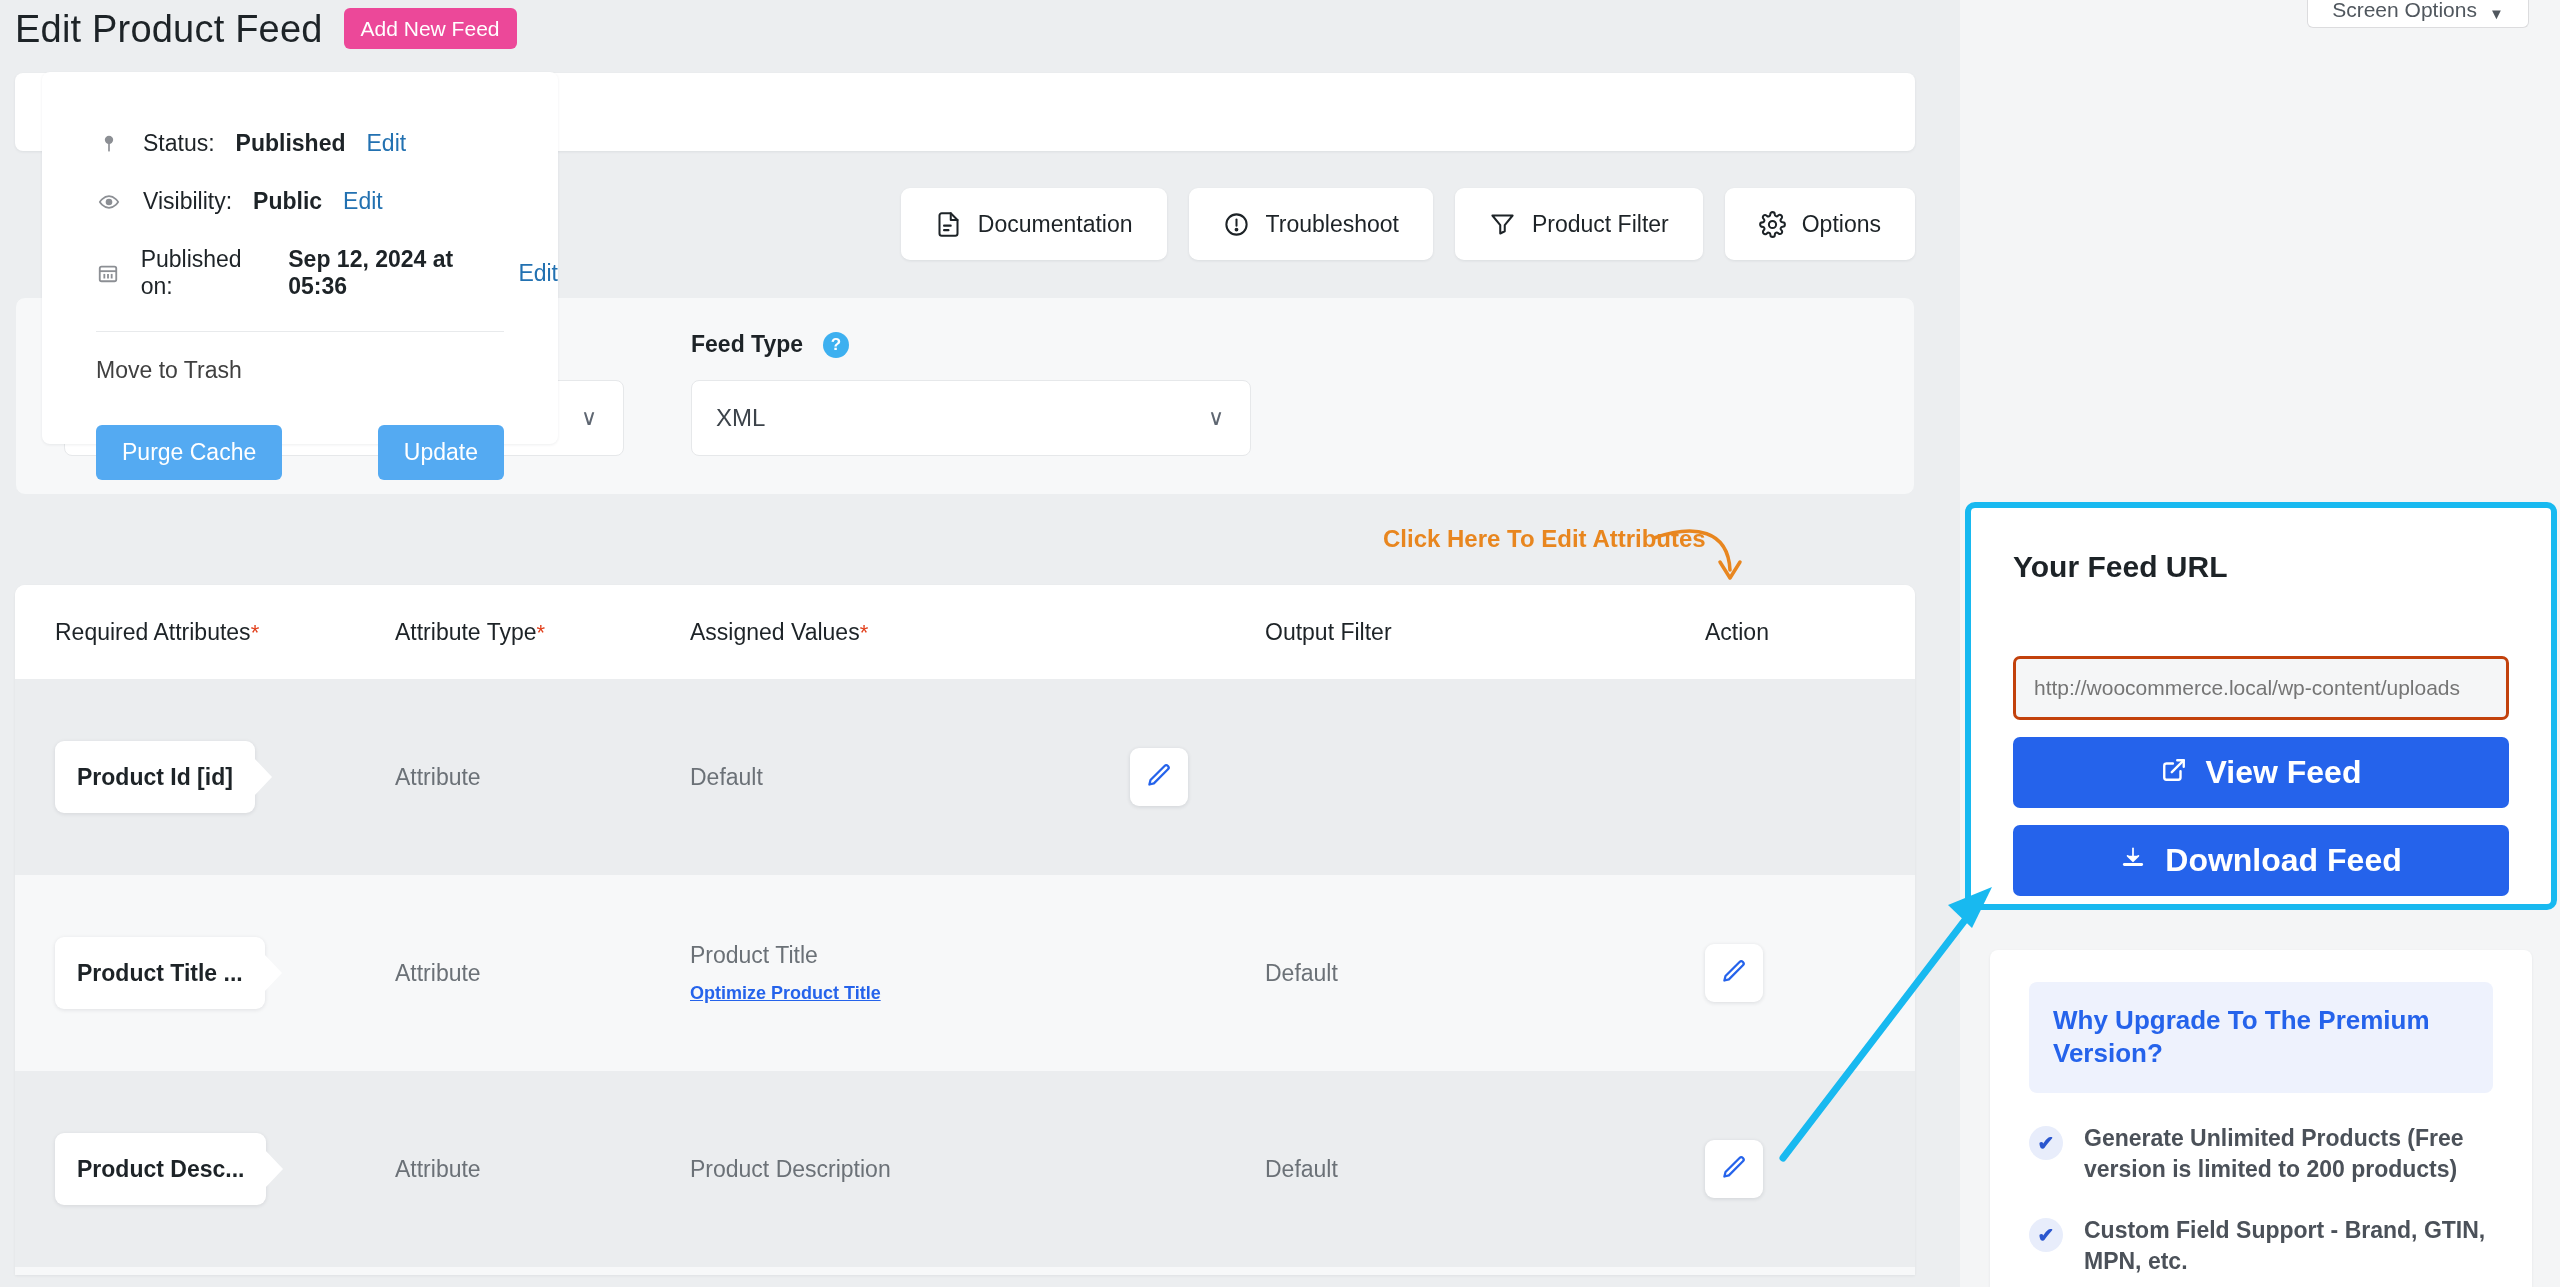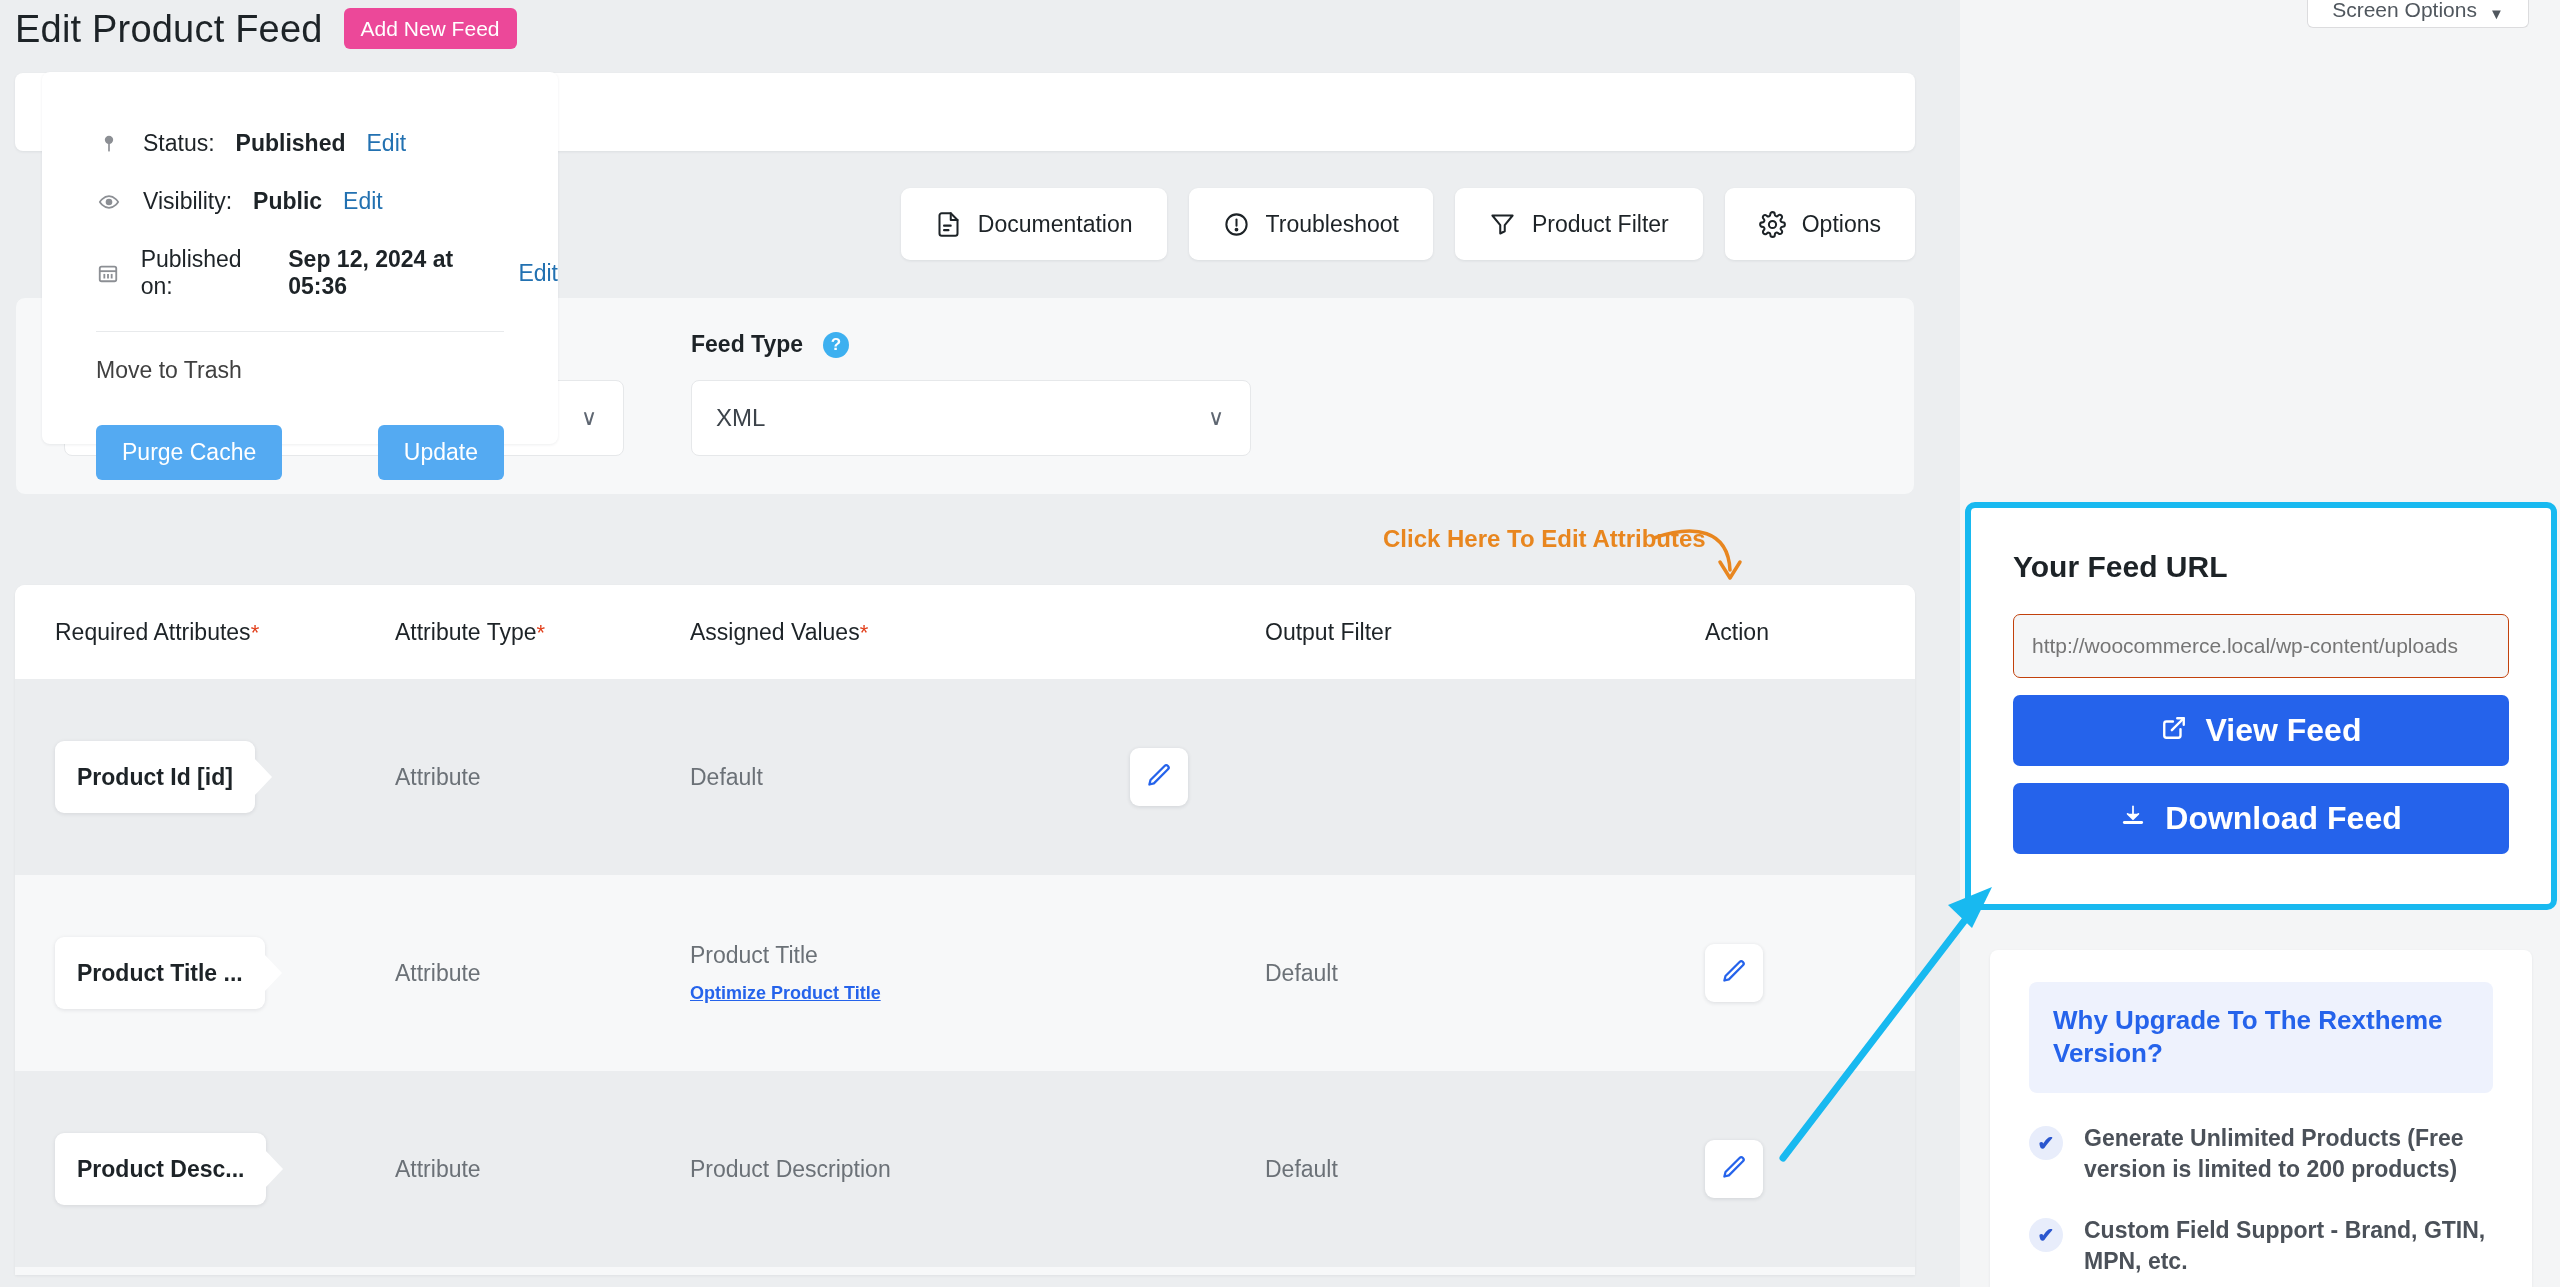--- a/index.html
+++ b/index.html
@@ -147,23 +147,23 @@
 
   
   .feedurl-wrap{
     position:absolute;left:1965px;top:502px;width:592px;height:408px;
     border:6px solid #18b9f0;border-radius:10px;box-sizing:border-box;background:#fff;
   }
   .feedurl-inner{padding:42px 42px 0 42px;}
   .feedurl-title{font-size:30px;font-weight:700;color:#1d2327;margin-bottom:30px;}
   .url-input{
     width:100%;height:64px;box-sizing:border-box;
-    background:#f5f6f7;border:1px solid #c2410c;border-radius:7px;
+    background:#f5f6f7;border:3px solid #c2410c;border-radius:7px;
     padding:0 18px;font-size:21px;color:#9aa0a6;
-    font-family:"Liberation Sans", sans-serif;outline:none;
+    font-family:"Liberation Sans", sans-serif;outline:none;margin-top:42px;
   }
   .big-btn{
     width:100%;height:71px;margin-top:17px;border:none;border-radius:7px;
     background:#2563eb;color:#fff;font-size:32px;font-weight:700;
     display:flex;align-items:center;justify-content:center;gap:19px;cursor:pointer;
     font-family:"Liberation Sans", sans-serif;
   }
 
   
   .premium-panel{position:absolute;left:1990px;top:950px;width:542px;height:337px;background:#fff;border-radius:8px 8px 0 0;box-shadow:0 1px 3px rgba(16,24,40,.07);overflow:hidden;}
@@ -425,21 +425,21 @@
               <polyline points="7 10 12 15 17 10"></polyline>
               <path d="M4 18h16" stroke-width="2.6"></path>
           </svg>
         </span>
         <span>Download Feed</span>
       </button>
     </div>
   </div>
 
   <div class="premium-panel">
-    <div class="premium-head">Why Upgrade To The Rextheme Version?</div>
+    <div class="premium-head">Why Upgrade To The Premium Version?</div>
     <div class="bullets">
       <div class="bullet">
         <span class="check">✔</span>
         <span class="btext">Generate Unlimited Products (Free version is limited to 200 products)</span>
       </div>
       <div class="bullet">
         <span class="check">✔</span>
         <span class="btext">Custom Field Support - Brand, GTIN, MPN, etc.</span>
       </div>
 

